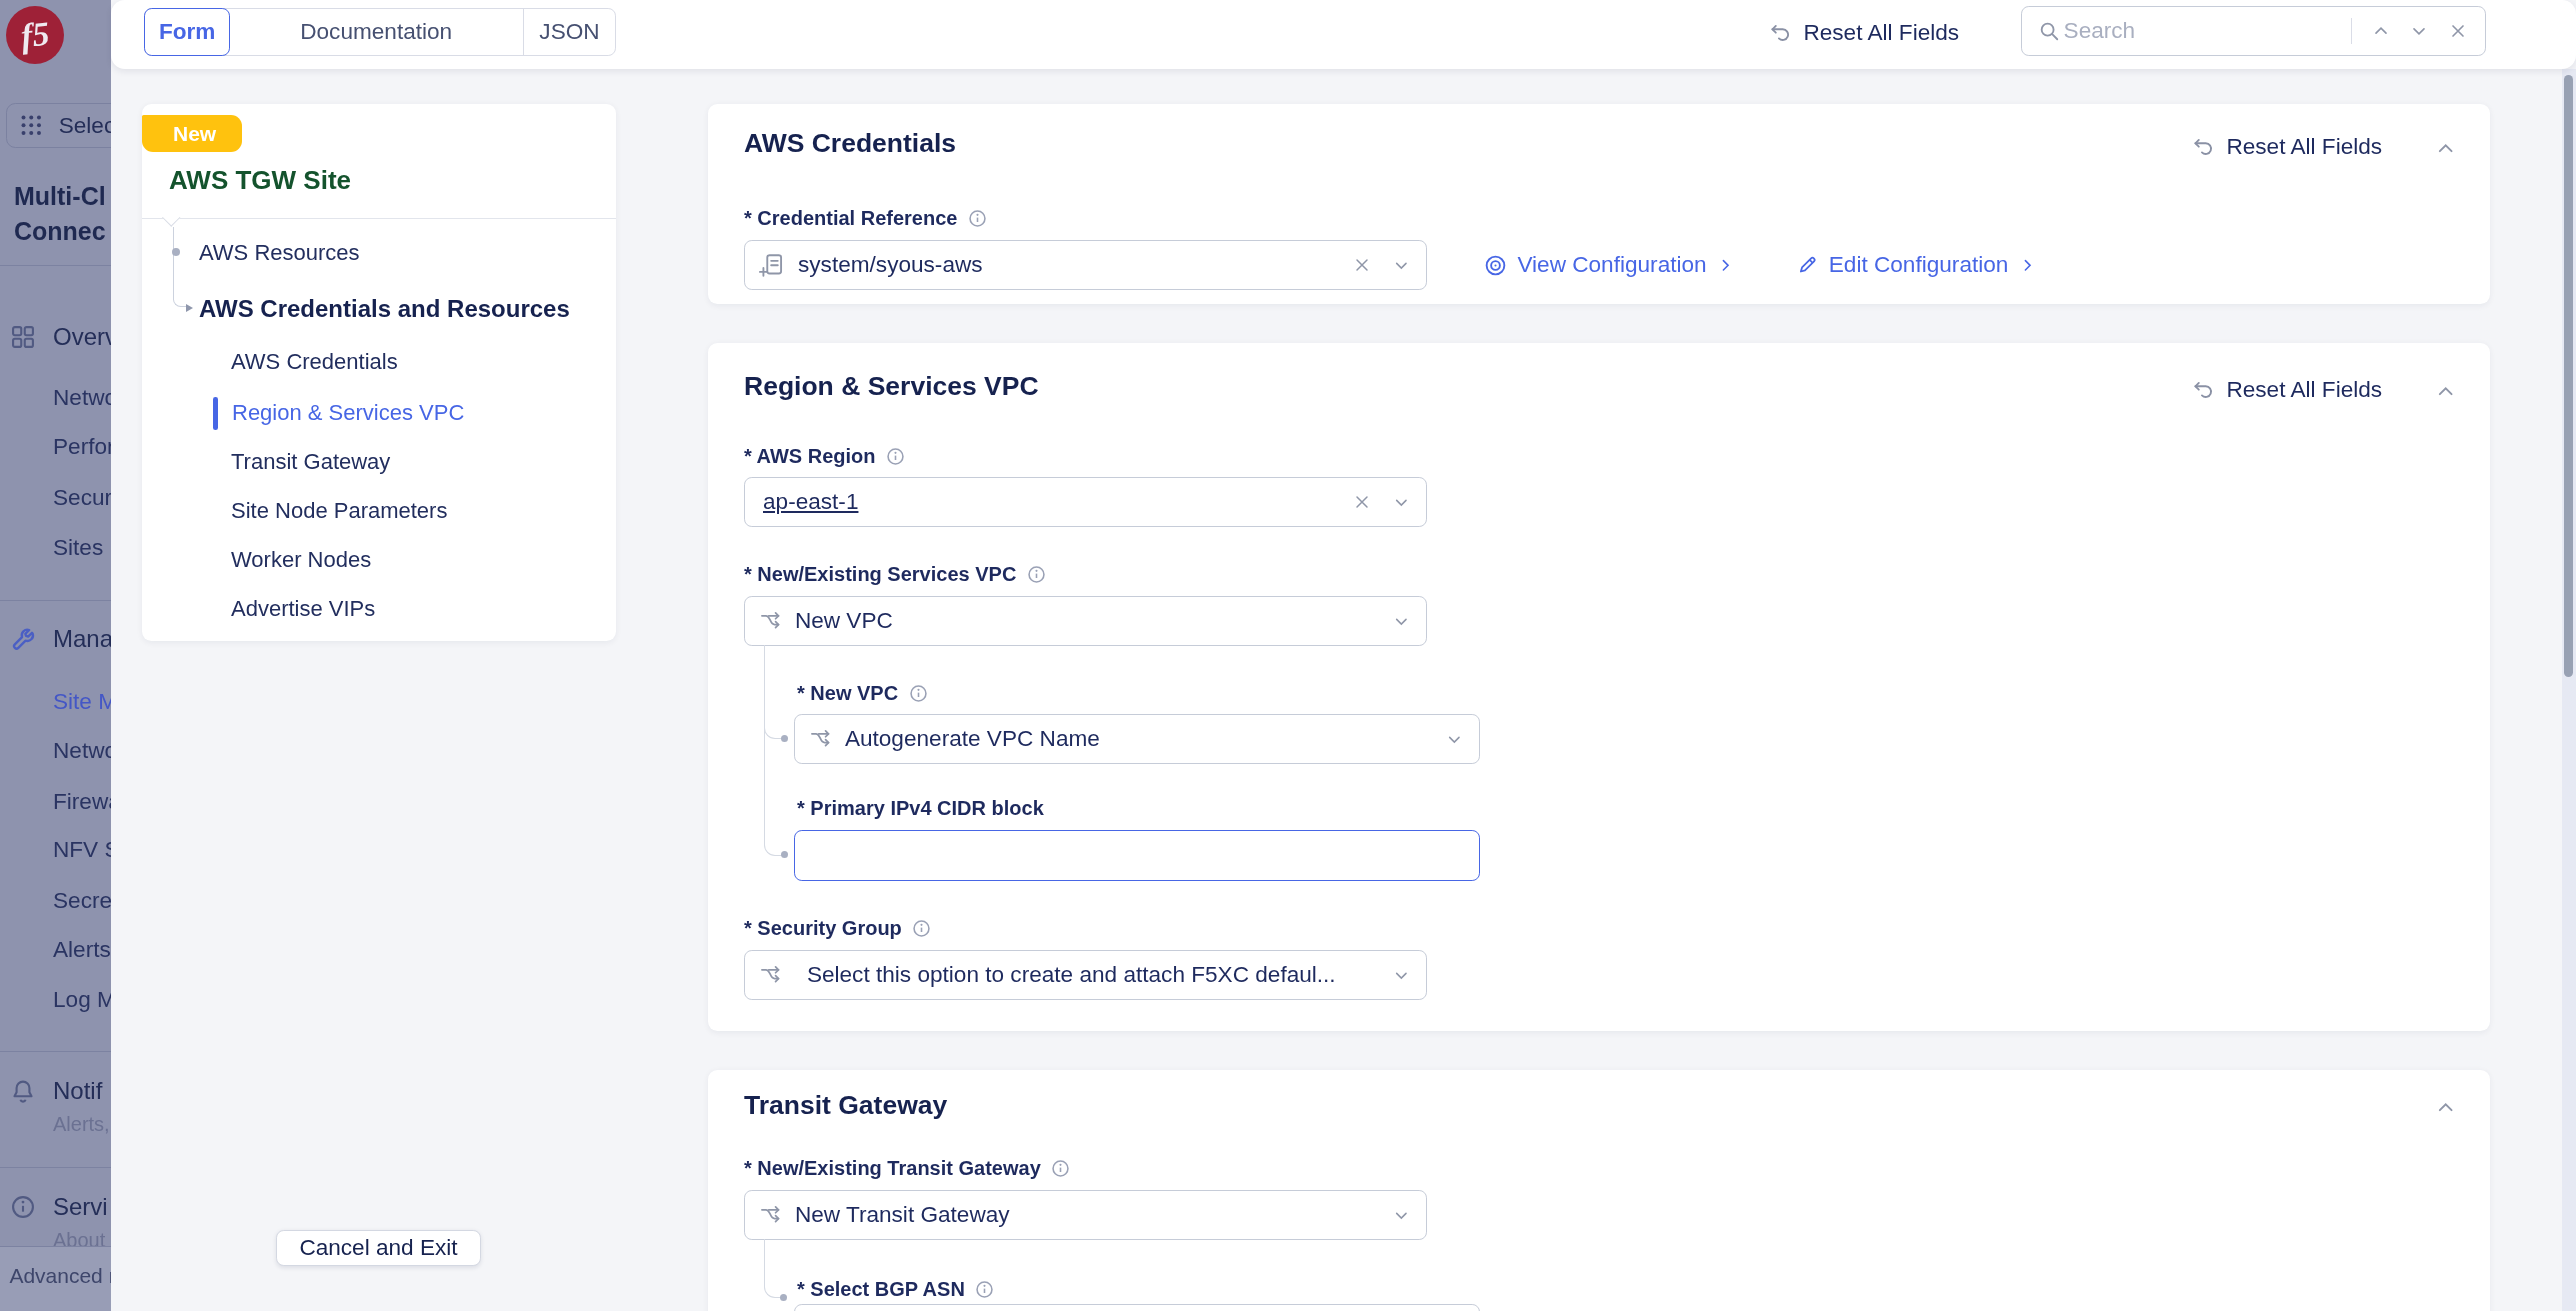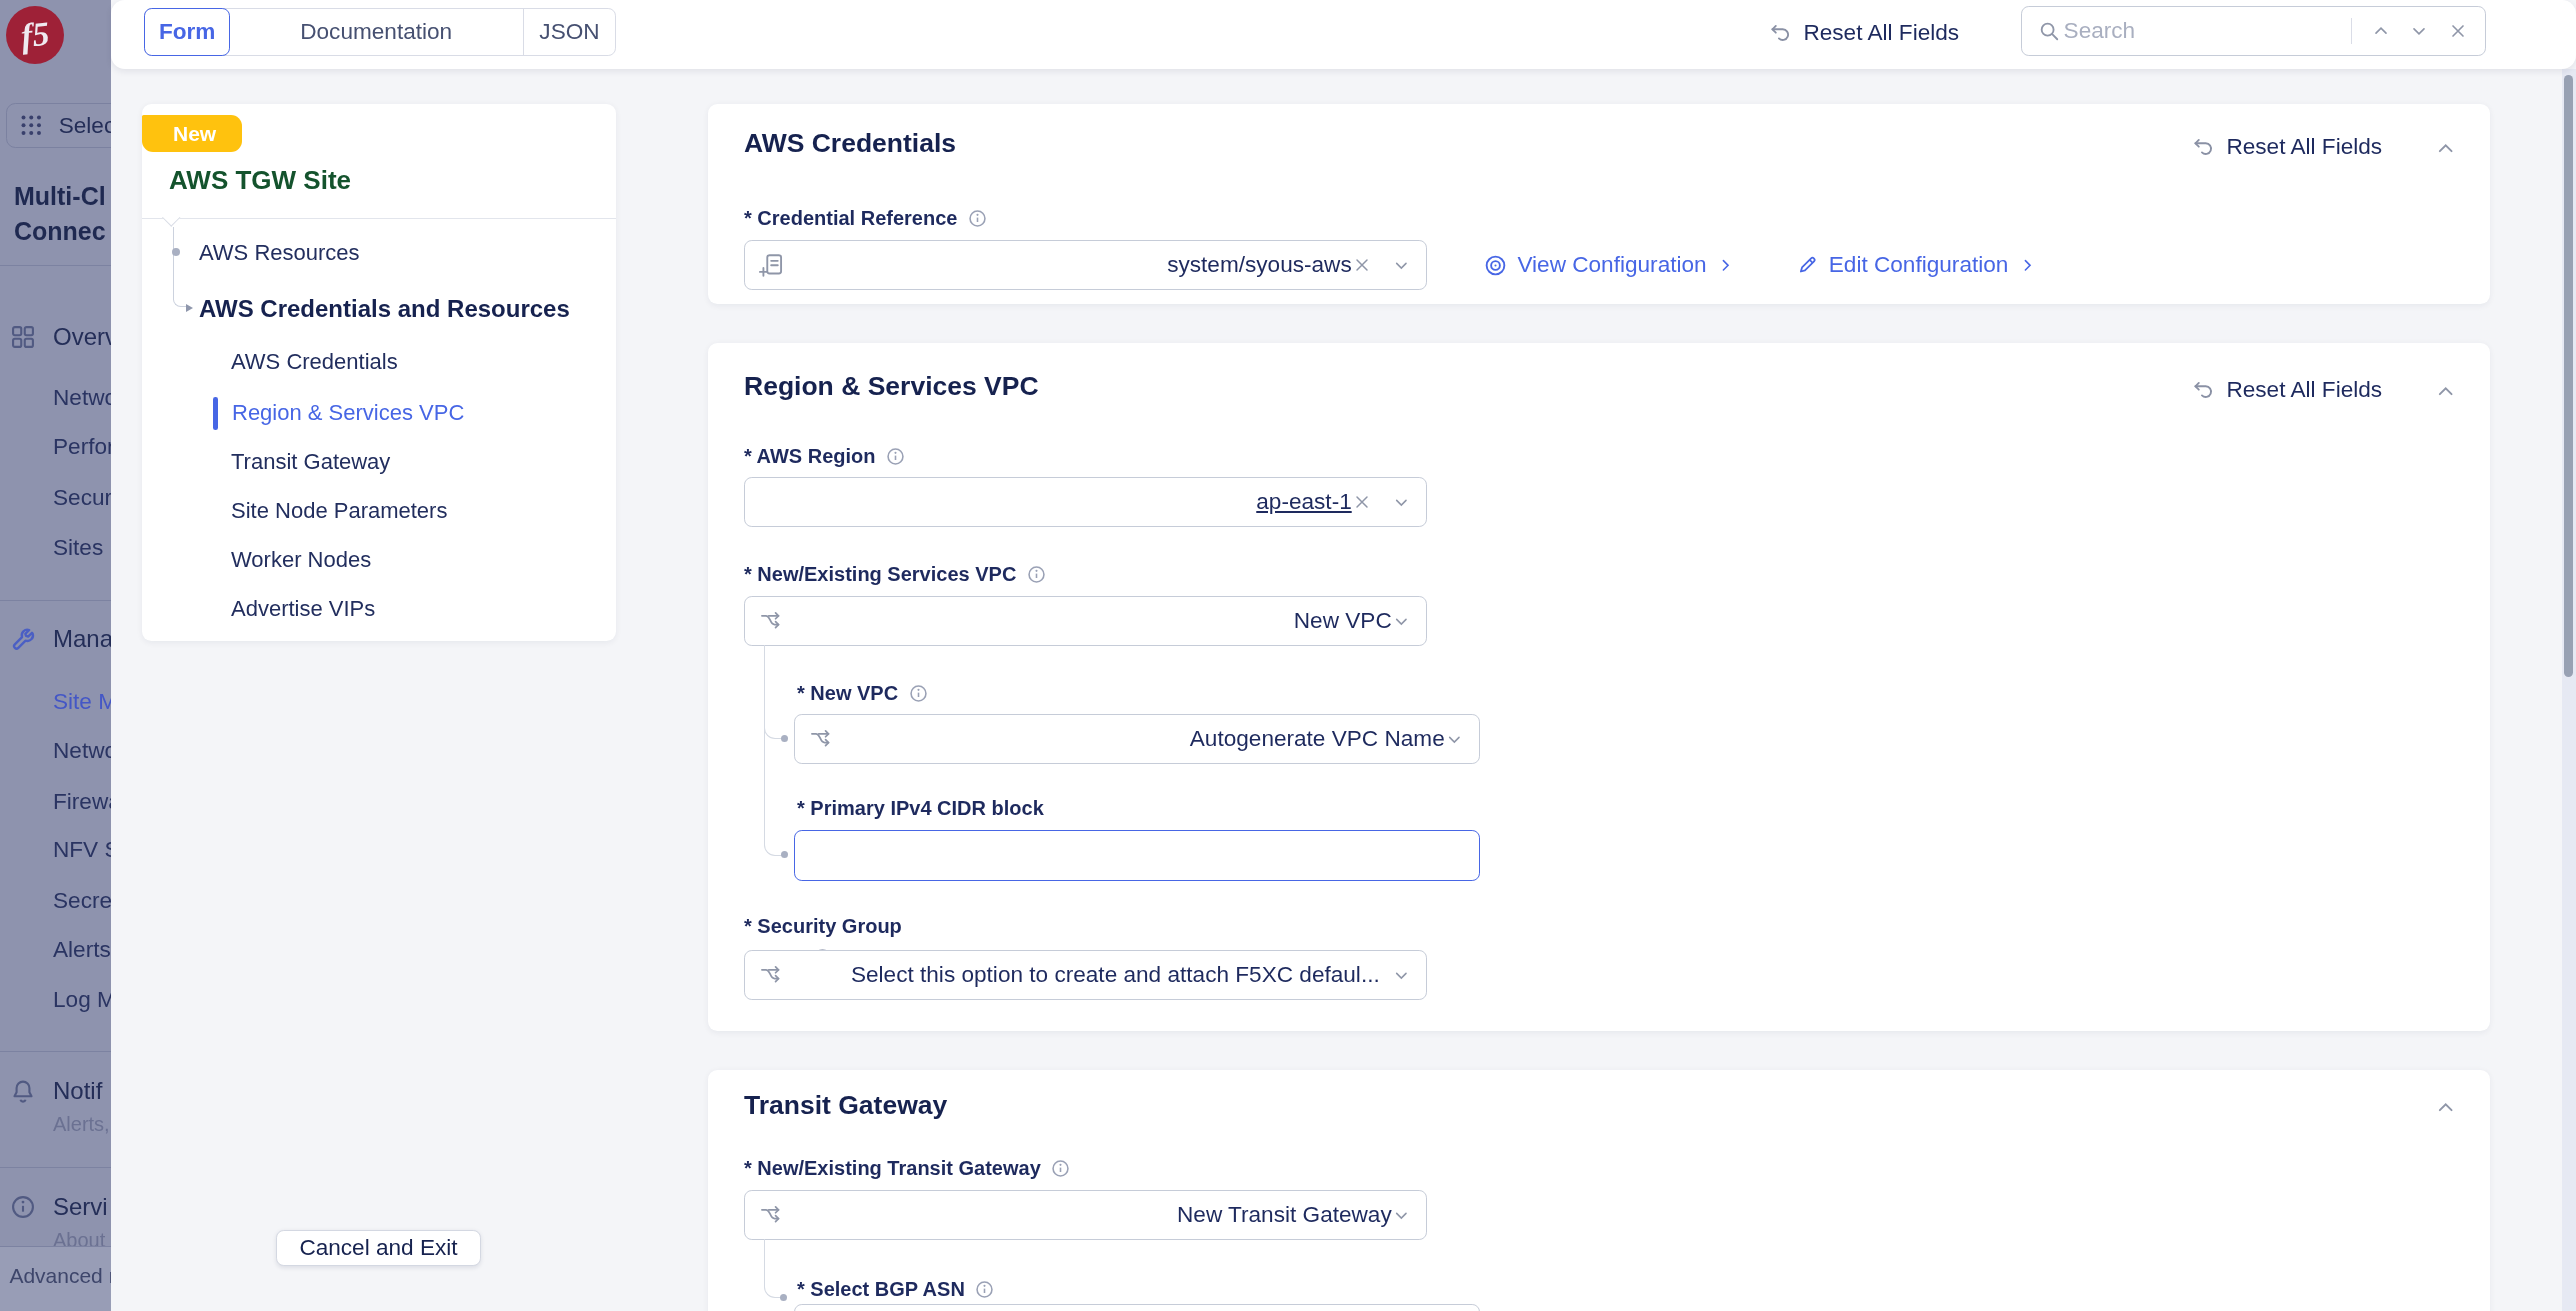--- a/index.html
+++ b/index.html
@@ -39,21 +39,21 @@
 
   
   .card{position:absolute;background:#fff;border-radius:9.4px;box-shadow:0 1.6px 6.2px rgba(20,30,70,.06);}
   .card-title{position:absolute;font-size:26.5px;font-weight:700;color:#16224f;white-space:nowrap;}
   .fld-label{position:absolute;display:flex;align-items:center;gap:9.4px;height:26.5px;}
   .fld-label b{font-size:20px;font-weight:700;color:#1e2a5e;white-space:nowrap;}
   .info{color:#9aa1b5;}
   .select{position:absolute;display:flex;align-items:center;background:#fff;border:1.6px solid #c6ccd8;
     border-radius:7.8px;height:50px;cursor:pointer;}
   .sel-ic{margin-left:14px;color:#8f96a8;}
-  .sel-text{flex:1;margin-left:12.5px;font-size:22.6px;color:#1e2a5e;white-space:nowrap;overflow:hidden;text-overflow:ellipsis;text-align:right;}
+  .sel-text{flex:1;margin-left:12.5px;font-size:22.6px;color:#1e2a5e;white-space:nowrap;overflow:hidden;text-overflow:ellipsis;}
   .sel-right{display:flex;align-items:center;gap:20px;margin-right:15.6px;color:#8f96a8;}
   .link-row{position:absolute;display:flex;align-items:center;gap:9.4px;color:#4766e5;font-size:22.6px;
     white-space:nowrap;cursor:pointer;height:34px;}
   .elbow{position:absolute;border-left:1.6px solid #d5dae3;border-bottom:1.6px solid #d5dae3;
     border-bottom-left-radius:11px;}
   .dot{position:absolute;width:7px;height:7px;border-radius:50%;background:#a9b0c2;}
   .chev-collapse{position:absolute;color:#8f96a8;cursor:pointer;}
 
   
   .badge{position:absolute;left:142px;top:115px;width:100px;height:37px;background:#ffc20e;
@@ -413,21 +413,21 @@
     <span class="icon info">
       <svg width="21" height="21" viewBox="0 0 24 24" fill="none" stroke="currentColor" stroke-width="1.8">
         <circle cx="12" cy="12" r="8.5"></circle>
           <path d="M12 11v5"></path>
           <circle cx="12" cy="7.8" r="1.2" fill="currentColor" stroke="none"></circle>
       </svg>
     </span>
   </div>
   <input class="abs" type="text" style="left: 794px; top: 830px; width: 686px; height: 51px; border: 1.6px solid rgb(71, 102, 229); border-radius: 7.8px; outline: none; font-size: 22.6px; color: rgb(30, 42, 94); padding: 0px 18.7px; font-family: inherit;" value="">
 
-  <div class="fld-label" style="left:744px;top:915px;flex-direction:column;">
+  <div class="fld-label" style="left:744px;top:915px;">
     <b>* Security Group</b>
     <span class="icon info">
       <svg width="21" height="21" viewBox="0 0 24 24" fill="none" stroke="currentColor" stroke-width="1.8">
         <circle cx="12" cy="12" r="8.5"></circle>
           <path d="M12 11v5"></path>
           <circle cx="12" cy="7.8" r="1.2" fill="currentColor" stroke="none"></circle>
       </svg>
     </span>
   </div>
   <div class="select" style="left:744px;top:950px;width:683px;gap:12px;">

